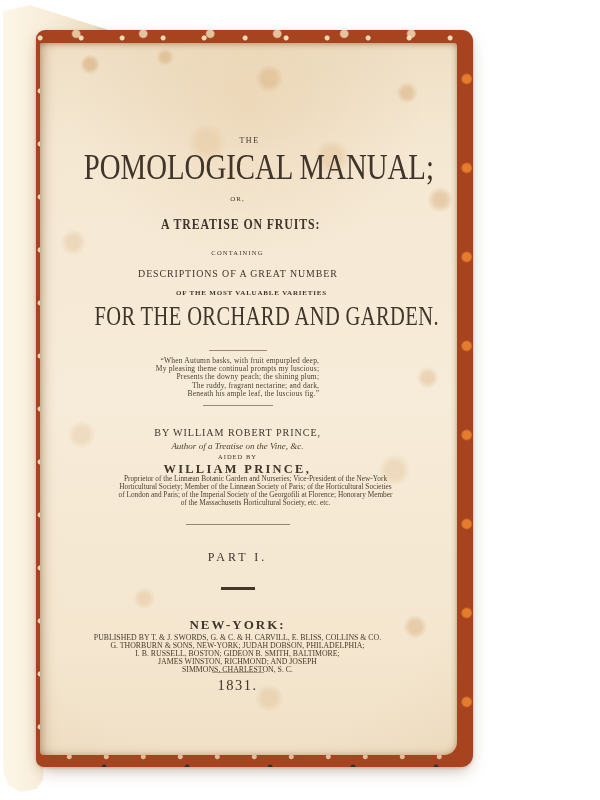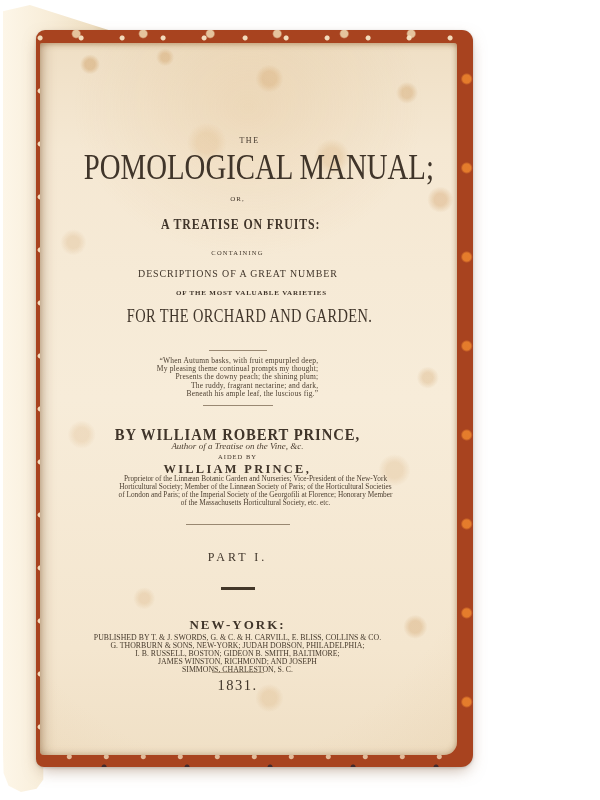--- a/index.html
+++ b/index.html
@@ -74,35 +74,35 @@
   .half-title   {top:93px;  font-size:8px;  letter-spacing:1.5px;padding-left:24px;}
   .main-title   {top:110px; font-size:36px; line-height:28px;}
   .main-title .cx{transform:scaleX(.80);}
   .or-line      {top:152px; font-size:7px;  letter-spacing:1px;}
   .subtitle     {top:174px; font-size:14px; font-weight:bold;padding-left:6px;}
   .subtitle .cx {transform:scaleX(.85); letter-spacing:1px;}
   .containing   {top:206px; font-size:6.5px; letter-spacing:1.2px;}
   .desc1        {top:224px; font-size:11px;}
   .desc1 .cx    {transform:scaleX(.90); letter-spacing:1px;}
   .desc2        {top:246px; font-size:7px; font-weight:bold; letter-spacing:.8px;margin-left:28px;}
-  .audience     {top:262px; font-size:19px; line-height:22px;margin-left:24px;}
+  .audience     {top:262px; font-size:27px; line-height:22px;}
   .audience .cx {transform:scaleX(.76); letter-spacing:.5px;}
 
   .rule{position:absolute;height:1px;background:#7a6750;opacity:.75;}
   .rule-a{top:307px;left:0;right:22px;margin:auto;width:58px;}
   .rule-b{top:362px;left:0;right:22px;margin:auto;width:70px;}
   .rule-c{top:481px;left:0;right:22px;margin:auto;width:104px;}
   .rule-d{top:629px;left:0;right:22px;margin:auto;width:52px;opacity:.55;}
   .rule-thick{position:absolute;top:544px;left:0;right:22px;margin:auto;width:34px;height:3px;background:#433729;}
 
   .epigraph{top:314px;}
   .epigraph .quote{display:inline-block;text-align:right;font-size:7.5px;line-height:8.2px;
                    letter-spacing:.2px;color:#4a3d2f;}
 
-  .byline       {top:383px; font-size:16px; font-weight:bold;text-align:center;}
+  .byline       {top:383px; font-size:11px; font-weight:normal;text-align:center;}
   .byline .cx   {transform:scaleX(.92); letter-spacing:1px;}
   .credit       {top:398px; font-size:9px; font-style:italic; color:#4a3d2f;}
   .aided        {top:410px; font-size:6.5px; letter-spacing:1px;}
   .prince2      {top:418px; font-size:13.5px; font-weight:bold;}
   .prince2 .cx  {transform:scaleX(.92); letter-spacing:2.5px;}
   .affil        {top:432px; font-size:7.3px; line-height:8.1px; color:#4a3d2f;padding-left:36px;}
 
   .part-line    {top:507px; font-size:12px; letter-spacing:3px;}
   .city         {top:574px; font-size:13px; font-weight:bold; letter-spacing:2px;}
   .imprint      {top:591px; font-size:7.8px; line-height:7.9px; color:#463a2c;}
@@ -140,21 +140,21 @@
 
     <div class="tblock audience">
       <span class="cx">FOR THE ORCHARD AND GARDEN.</span>
     </div>
 
     <div class="rule rule-a"></div>
 
     <div class="tblock epigraph">
       <div class="quote">
         <div>“When Autumn basks, with fruit empurpled deep,</div>
-        <div>My pleasing theme continual prompts my thought;</div>
+        <div>My pleasing theme continual prompts my luscious;</div>
         <div>Presents the downy peach; the shining plum;</div>
         <div>The ruddy, fragrant nectarine; and dark,</div>
         <div>Beneath his ample leaf, the luscious fig.”</div>
       </div>
     </div>
 
     <div class="rule rule-b"></div>
 
     <div class="tblock byline">
       <span class="cx">BY WILLIAM ROBERT PRINCE,</span>

